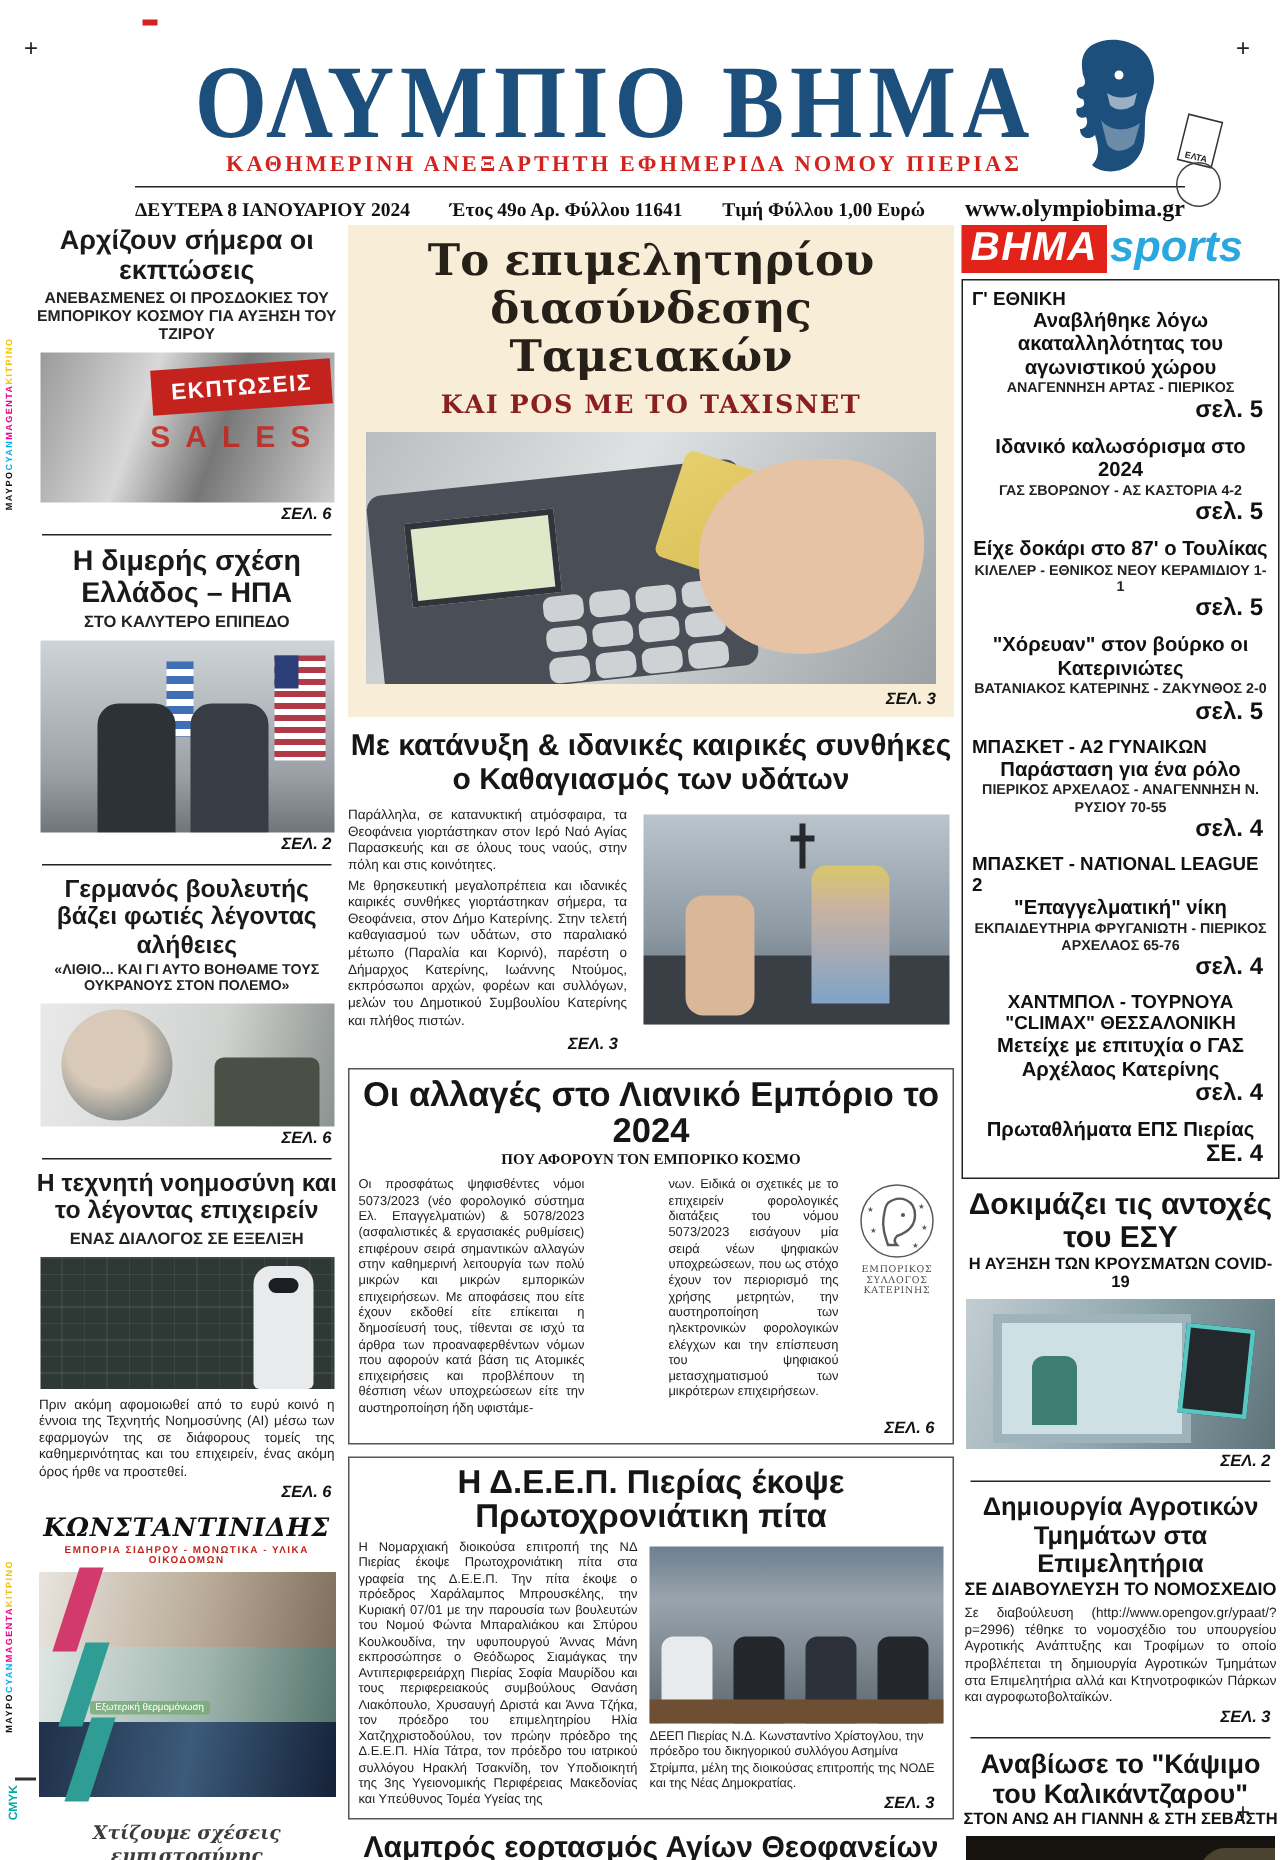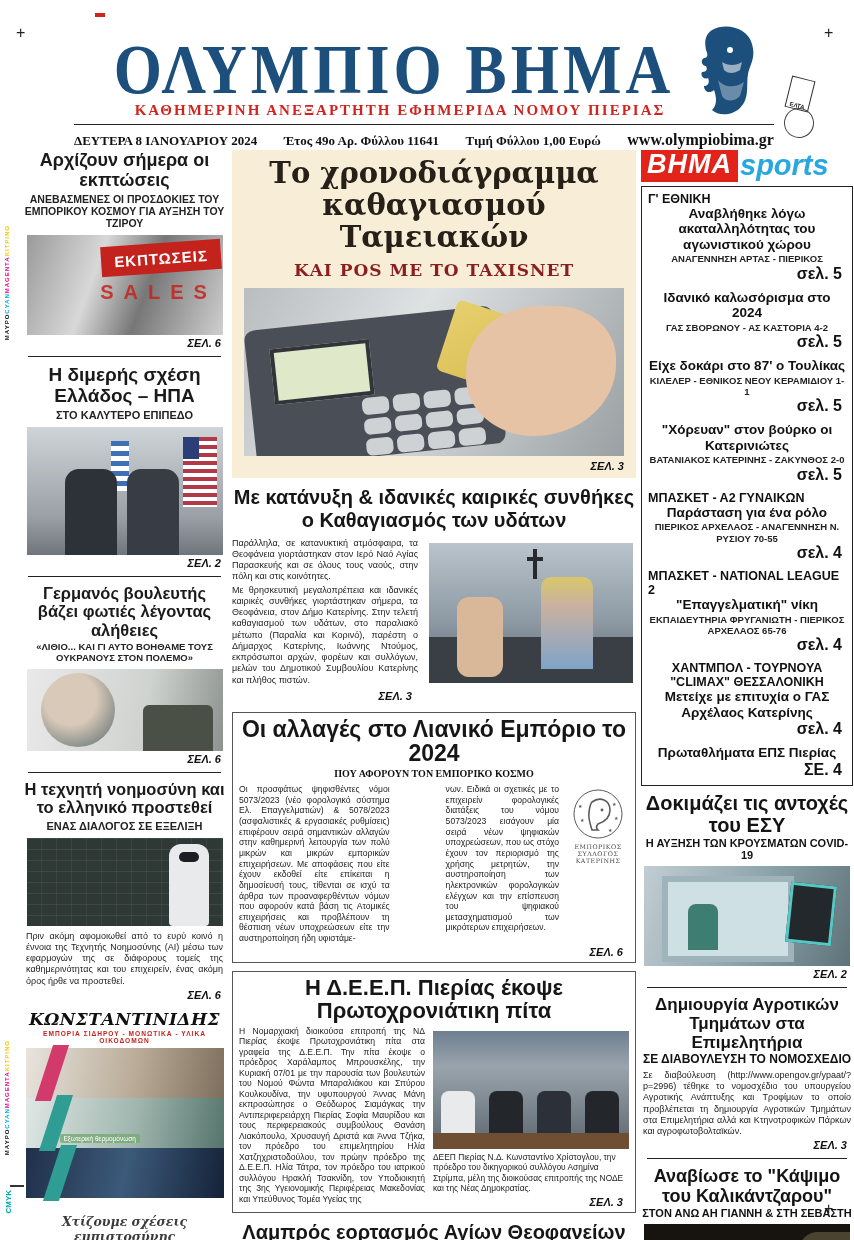--- a/index.html
+++ b/index.html
@@ -11,21 +11,21 @@
   .redtick{position:absolute;left:95px;top:13px;width:10px;height:4px;background:#d2231f;}
   .regbar{position:absolute;left:4px;writing-mode:vertical-rl;transform:rotate(180deg);
           font-size:6px;font-weight:bold;letter-spacing:1px;line-height:1;}
   .regbar.one{top:225px;} .regbar.two{top:1040px;}
   .regbar span{display:inline;}
   .ink-k{color:#111;} .ink-c{color:#00aeef;} .ink-m{color:#ec008c;} .ink-y{color:#f5c400;}
   .cmyk{position:absolute;left:4px;top:1190px;writing-mode:vertical-rl;transform:rotate(180deg);
         font-size:8px;font-weight:bold;color:#0aa;}
   .lefttick{position:absolute;left:10px;top:1185px;width:14px;height:2px;background:#333;}
   
-  .masthead{position:absolute;left:80px;top:22px;width:700px;height:124px;}
+  .masthead{position:absolute;left:96px;top:22px;width:700px;height:124px;}
   .mh-title{position:absolute;left:4px;top:8px;width:620px;text-align:center;
             font-family:"Liberation Serif",serif;font-weight:bold;color:#1d4f7c;
             font-size:62px;letter-spacing:4px;transform:scaleY(1.12);transform-origin:top;}
   .zeus{position:absolute;left:612px;top:2px;}
   .mh-sub{position:absolute;left:0;top:80px;width:640px;text-align:center;
           font-family:"Liberation Serif",serif;font-weight:bold;color:#d2231f;
           font-size:15px;letter-spacing:2px;}
   .mh-info{position:absolute;left:-6px;top:102px;width:700px;border-top:1.5px solid #222;
            display:flex;justify-content:space-between;align-items:baseline;padding-top:6px;
            font-family:"Liberation Serif",serif;font-weight:bold;font-size:13px;color:#111;}
@@ -245,21 +245,21 @@
         <div class="photo ph-german">
           <div class="face"></div>
           <div class="sold"></div>
         </div>
         <div class="pageref">ΣΕΛ. 6</div>
       </div>
 
       <hr class="rule">
 
       <div class="art">
-        <div class="t t16">Η τεχνητή νοημοσύνη και το ελληνικό προστεθεί</div>
+        <div class="t t16">Η τεχνητή νοημοσύνη και το λέγοντας επιχειρείν</div>
         <div class="s s11">ΕΝΑΣ ΔΙΑΛΟΓΟΣ ΣΕ ΕΞΕΛΙΞΗ</div>
         <div class="photo ph-ai">
           <div class="board"></div>
           <div class="bot"></div>
         </div>
         <div class="ai-body">Πριν ακόμη αφομοιωθεί από το ευρύ κοινό η έννοια της Τεχνητής Νοημοσύνης (AI) μέσω των εφαρμογών της σε διάφορους τομείς της καθημερινότητας και του επιχειρείν, ένας ακόμη όρος ήρθε να προστεθεί.</div>
         <div class="pageref">ΣΕΛ. 6</div>
       </div>
 
       <div class="kad">
@@ -278,21 +278,21 @@
         <div class="kbox">
           <div class="kb">Με προϊόντα ποιότητας στις καλύτερες τιμές και το εξειδικευμένο μας προσωπικό, σας εγγυόμαστε το καλύτερο αποτέλεσμα.</div>
 
         </div>
       </div>
     </div>
 
     <div class="col-center">
 
       <div class="lead">
-        <div class="lt">Το χρονοδιάγραμμα καθαγιασμού Ταμειακών</div>
+        <div class="lt">Το επιμελητηρίου διασύνδεσης Ταμειακών</div>
         <div class="ls">ΚΑΙ POS ΜΕ ΤΟ TAXISNET</div>
         <div class="photo ph-pos">
           <div class="pos-term"></div>
           <div class="pos-scr"></div>
           <div class="pos-keys">
             <i></i>
               <i></i>
               <i></i>
               <i></i>
               <i></i>

